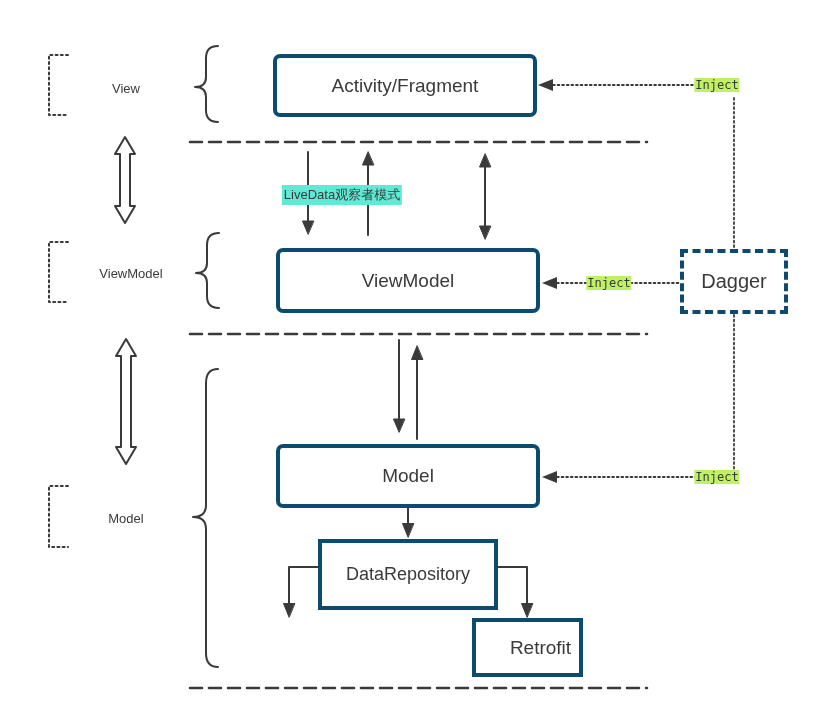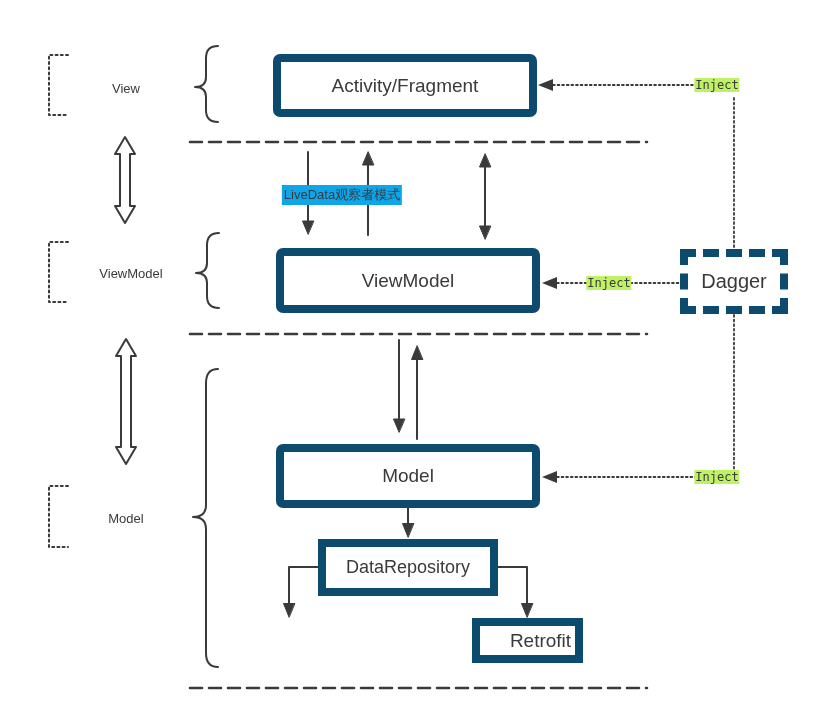--- a/index.html
+++ b/index.html
@@ -7,40 +7,40 @@
     position:relative;
     width:819px;height:721px;
     background:#fff;
     font-family:"Liberation Sans","DejaVu Sans",sans-serif;
     color:#3a3a3a;
     overflow:hidden;
   }
   .layer-svg{position:absolute;left:0;top:0;width:819px;height:721px;}
   .box{
     position:absolute;
-    border:8px solid #0c4a6e;
+    border:4px solid #0c4a6e;
     background:#fff;
     display:flex;align-items:center;justify-content:center;
     font-size:19px;color:#3a3a3a;
     box-sizing:border-box;
     white-space:nowrap;
   }
   .box.rounded{border-radius:7px;}
   .box.dashed{border-style:dashed;font-size:20px;}
   .box.small-text{font-size:18px;}
   .layer-label{
     position:absolute;
     transform:translate(-50%,-50%);
     font-size:13px;color:#3a3a3a;white-space:nowrap;
   }
   .edge-label{
     position:absolute;
     transform:translate(-50%,-50%);
     font-size:13px;color:#3a3a3a;
-    background:#0ea5e9;padding:1px 2px;white-space:nowrap;
+    background:#5eead4;padding:1px 2px;white-space:nowrap;
   }
   .inject-label{
     position:absolute;
     transform:translate(-50%,-50%);
     font-family:"DejaVu Sans Mono","Liberation Mono",monospace;
     font-size:12px;color:#3a3a3a;
     background:#bef264;padding:0 1px;white-space:nowrap;
   }
 </style>
 </head>
@@ -129,26 +129,26 @@
   </div>
 
   <div class="box rounded" style="left:276px;top:248px;width:264px;height:65px;">
     <span>ViewModel</span>
   </div>
 
   <div class="box rounded" style="left:276px;top:444px;width:264px;height:64px;">
     <span>Model</span>
   </div>
 
-  <div class="box small-text" style="left:318px;top:539px;width:180px;height:57px;">
+  <div class="box small-text" style="left:318px;top:539px;width:180px;height:71px;">
     <span>DataRepository</span>
   </div>
 
 
-  <div class="box" style="left:472px;top:618px;width:111px;height:45px;padding-left:26px;">
+  <div class="box" style="left:472px;top:618px;width:111px;height:59px;padding-left:26px;">
     <span>Retrofit</span>
   </div>
 
   <div class="box dashed" style="left:680px;top:249px;width:108px;height:65px;">
     <span>Dagger</span>
   </div>
 
   <div class="edge-label" style="left:342px;top:195px;">LiveData观察者模式</div>
 
   <div class="inject-label" style="left:717px;top:85px;">Inject</div>

